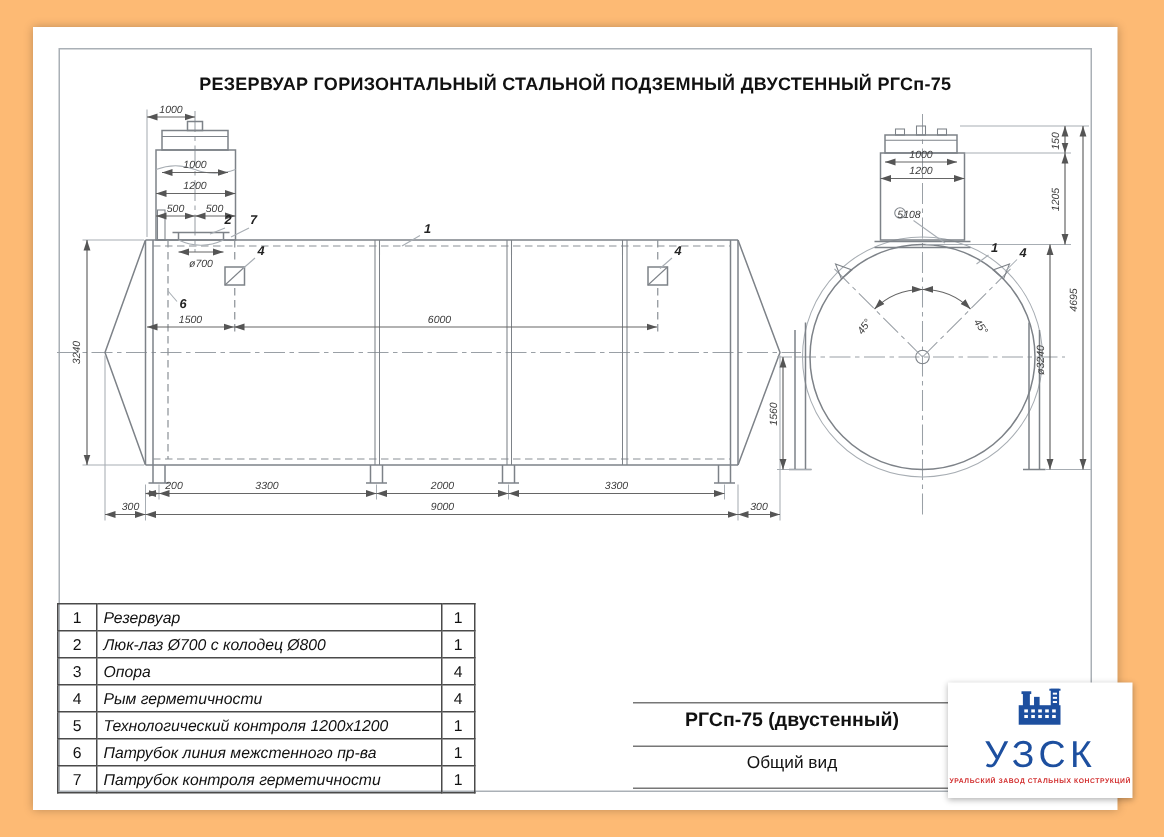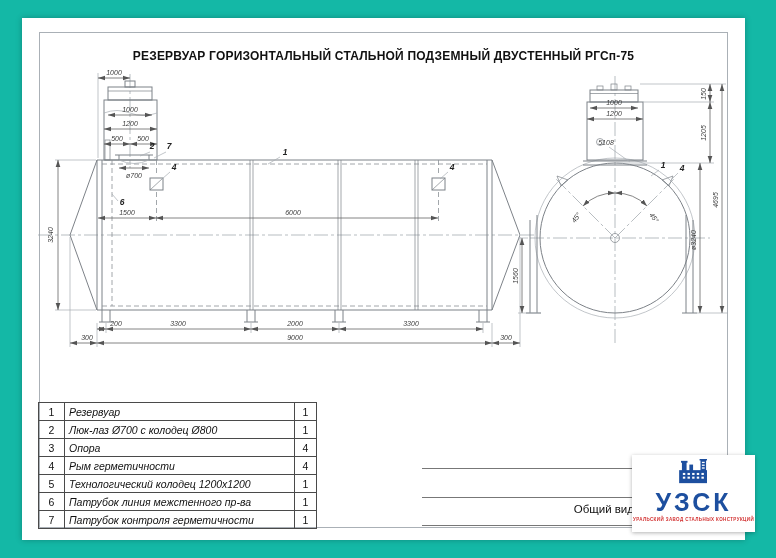--- a/index.html
+++ b/index.html
@@ -1,16 +1,16 @@
 <!DOCTYPE html>
 <html><head>
 <meta charset="utf-8">
 <style>
   html,body{margin:0;padding:0;}
-  .canvas{position:relative;width:776px;height:558px;background:#14b8a6;overflow:hidden;
+  .canvas{position:relative;width:776px;height:558px;background:#fdba74;overflow:hidden;
           font-family:"Liberation Sans",sans-serif;}
   .page{position:absolute;left:22px;top:18px;width:723px;height:522px;background:#ffffff;
         box-shadow:0 0 6px rgba(0,0,0,.25);}
   .inner-frame{position:absolute;left:17px;top:14px;right:17px;bottom:12px;
         border:1px solid #aab0b6;}
   .title{position:absolute;left:0;top:31px;width:100%;text-align:center;
         font-size:12px;font-weight:bold;color:#111;letter-spacing:.2px;}
   svg.draw{position:absolute;left:0;top:0;}
   .ol{stroke:#7d8288;stroke-width:1;fill:none;}
   .ol2{stroke:#7d8288;stroke-width:.7;fill:none;}
@@ -22,25 +22,25 @@
   text.co{font:italic 700 8.5px "Liberation Sans",sans-serif;fill:#222;text-anchor:middle;}
   .spec{position:absolute;left:16px;top:384px;border-collapse:collapse;font-size:10.5px;color:#111;}
   .spec td{border:1px solid #4a4a4a;height:18px;padding:0 4px;box-sizing:border-box;}
   .spec td.pos{width:26px;text-align:center;}
   .spec td.name{width:230px;text-align:left;font-style:italic;}
   .spec td.qty{width:22px;text-align:center;}
   .tblock{position:absolute;left:400px;top:445px;width:212px;height:64px;}
   .tb-line{position:absolute;left:0;width:100%;height:0;border-top:1px solid #777;}
   .tb-model{position:absolute;left:0;top:9px;width:100%;text-align:center;
         font-size:13px;font-weight:bold;color:#111;}
-  .tb-view{position:absolute;left:0;top:40px;width:100%;text-align:right;
+  .tb-view{position:absolute;left:0;top:40px;width:100%;text-align:center;
         font-size:11.5px;color:#111;}
   .logo-card{position:absolute;left:610px;top:437px;width:123px;height:77px;background:#fff;
         box-shadow:0 1px 4px rgba(0,0,0,.3);text-align:center;}
-  .logo-abbr{font-size:25px;font-weight:bold;color:#1d4f9f;letter-spacing:3px;line-height:1;
+  .logo-abbr{font-size:25px;font-weight:normal;color:#1d4f9f;letter-spacing:3px;line-height:1;
         margin-top:1px;}
   .logo-sub{font-size:4.5px;color:#d22f2f;letter-spacing:.4px;margin-top:2px;font-weight:bold;}
 </style>
 </head>
 <body>
 
 <div class="canvas">
   <div class="page">
     <div class="inner-frame"></div>
     <div class="title">РЕЗЕРВУАР ГОРИЗОНТАЛЬНЫЙ СТАЛЬНОЙ ПОДЗЕМНЫЙ ДВУСТЕННЫЙ РГСп-75</div>
@@ -268,38 +268,39 @@
           <td class="name">Опора</td>
           <td class="qty">4</td>
         </tr>
         <tr>
           <td class="pos">4</td>
           <td class="name">Рым герметичности</td>
           <td class="qty">4</td>
         </tr>
         <tr>
           <td class="pos">5</td>
-          <td class="name">Технологический колодец 1200х1200</td>
+          <td class="name">Технологический контроля 1200х1200</td>
           <td class="qty">1</td>
         </tr>
         <tr>
           <td class="pos">6</td>
           <td class="name">Патрубок линия межстенного пр-ва</td>
           <td class="qty">1</td>
         </tr>
         <tr>
           <td class="pos">7</td>
           <td class="name">Патрубок контроля герметичности</td>
           <td class="qty">1</td>
         </tr>
       </tbody>
     </table>
 
     <div class="tblock">
       <div class="tb-line" style="top:5px"></div>
+      <div class="tb-model">РГСп-75 (двустенный)</div>
       <div class="tb-line" style="top:34px"></div>
       <div class="tb-view">Общий вид</div>
       <div class="tb-line" style="top:62px"></div>
     </div>
 
     <div class="logo-card">
       <svg width="44" height="26" viewBox="0 0 44 28" style="margin-top:4px">
         <g fill="#1d4f9f">
           <rect x="6" y="12" width="30" height="14"></rect>
           <rect x="9" y="3" width="5" height="10"></rect>

